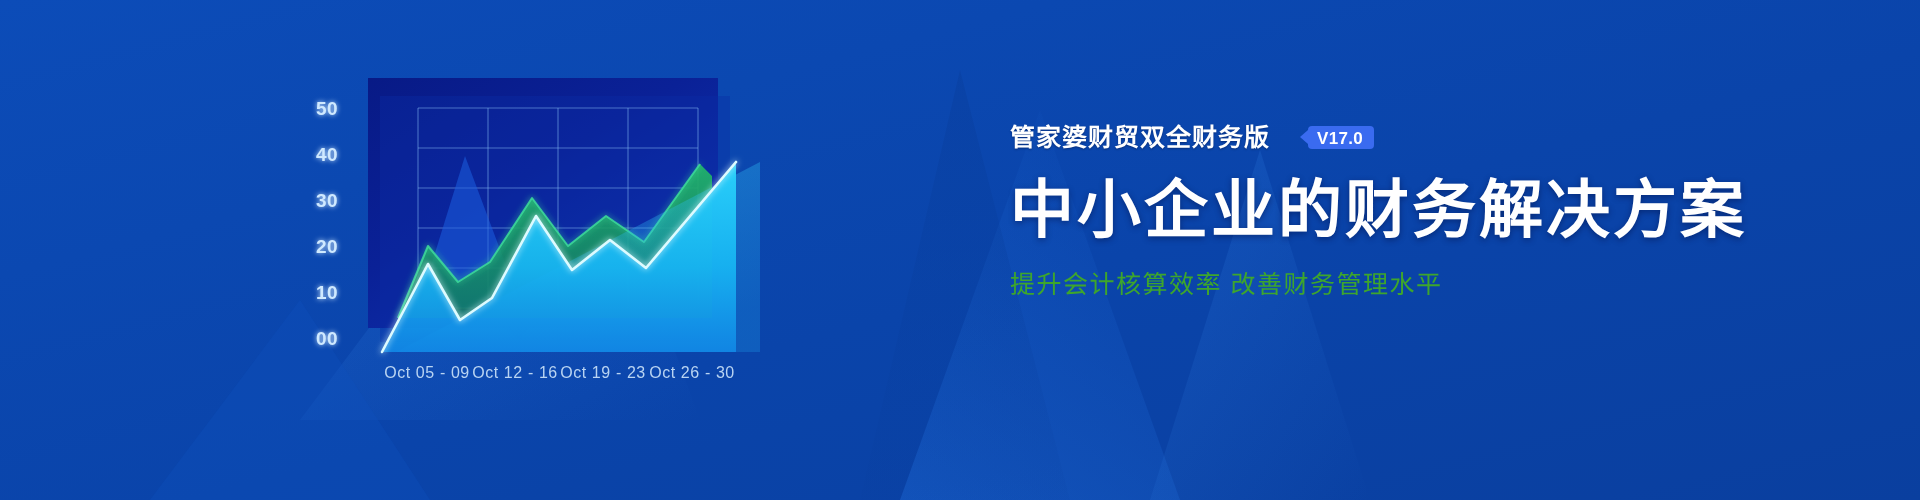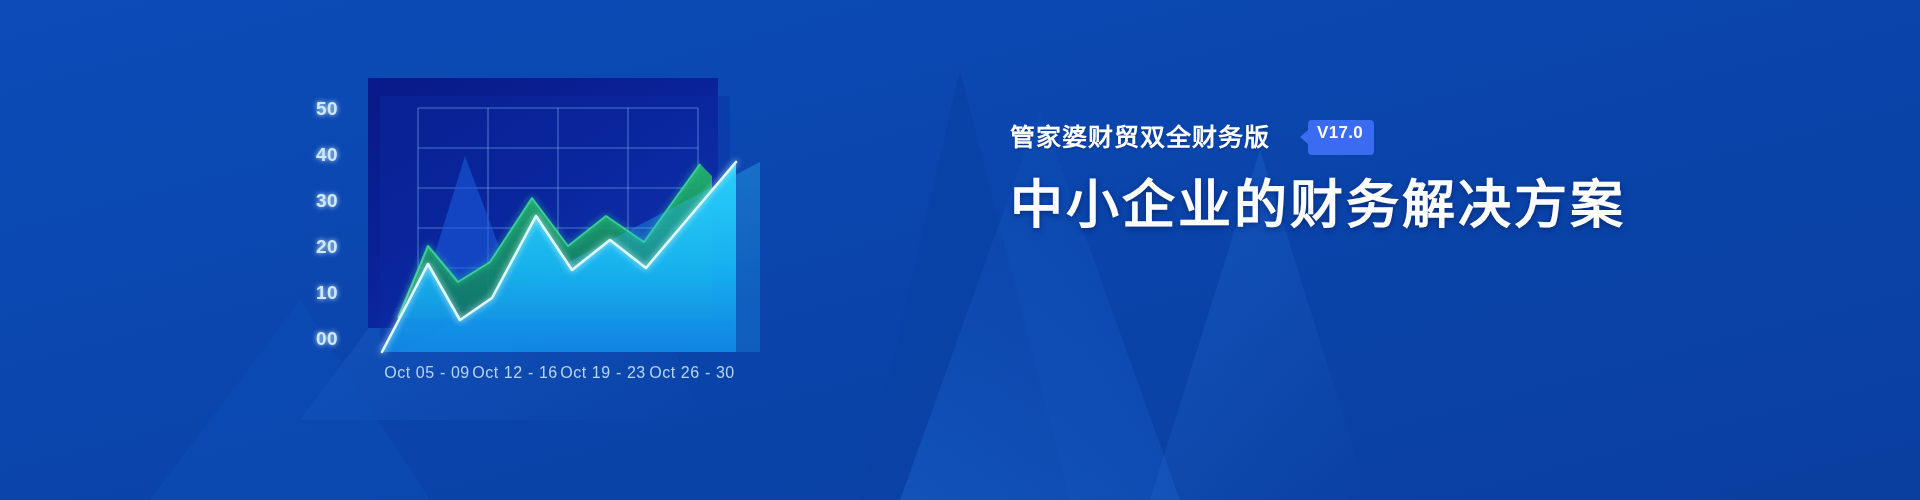--- a/index.html
+++ b/index.html
@@ -46,26 +46,26 @@
     white-space:nowrap;line-height:34px;
     text-shadow:0 1px 2px rgba(0,0,30,.35);
   }
   .badge-wrap{position:relative;margin-left:18px;display:flex;align-items:center;}
   .badge-arrow{
     width:0;height:0;border-top:7px solid transparent;border-bottom:7px solid transparent;
     border-right:8px solid #3a6bf0;
   }
   .badge{
     background:#3a6bf0;color:#ffffff;font-weight:700;font-size:17px;
-    padding:4px 11px 14px 9px;border-radius:4px;letter-spacing:.3px;line-height:1;
+    padding:4px 11px 2px 9px;border-radius:4px;letter-spacing:.3px;line-height:1;
     display:flex;align-items:center;height:17px;
   }
 
   .headline{
-    margin-top:22px;color:#ffffff;font-weight:700;font-size:53px;
+    margin-top:22px;color:#ffffff;font-weight:700;font-size:64px;
     letter-spacing:3px;white-space:nowrap;line-height:1.08;
     text-shadow:0 2px 6px rgba(0,10,60,.45);
   }
 
   .subline{
     margin-top:24px;color:#3ea62c;font-size:25px;font-weight:400;
     letter-spacing:1.5px;white-space:nowrap;line-height:1.2;
   }
 </style>
 </head>
@@ -202,15 +202,16 @@
     <div class="kicker-row">
       <div class="kicker">管家婆财贸双全财务版</div>
       <div class="badge-wrap">
         <span class="badge-arrow"></span>
         <span class="badge">V17.0</span>
       </div>
     </div>
 
     <div class="headline">中小企业的财务解决方案</div>
 
+    <div class="subline">提升会计核算效率  改善财务管理水平</div>
   </div>
 
 </div>
 
 </body></html>

